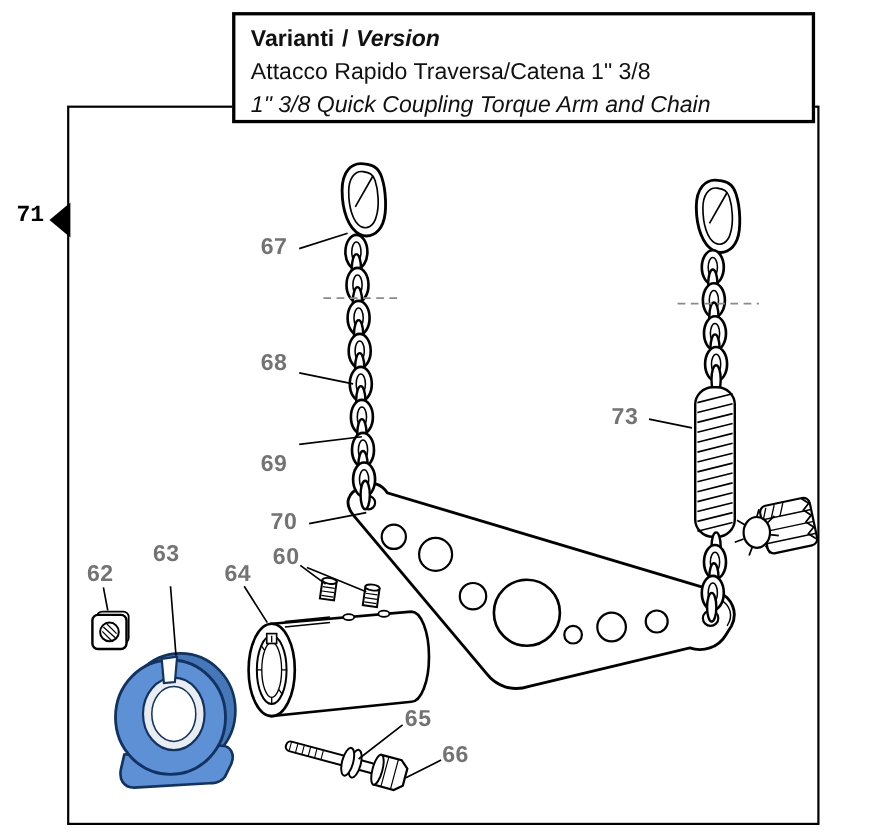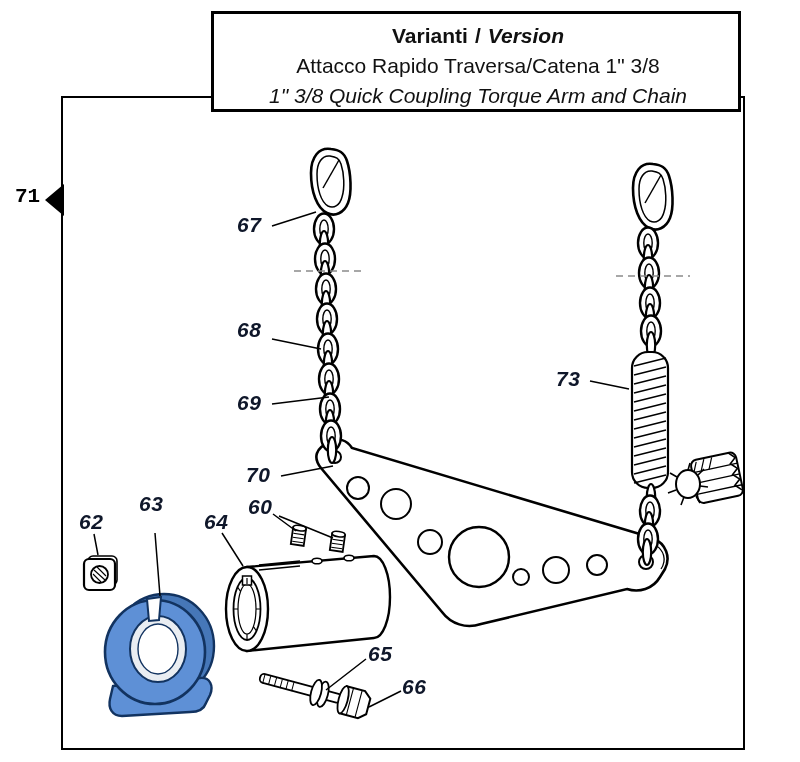--- a/index.html
+++ b/index.html
@@ -3,27 +3,27 @@
 <meta charset="utf-8">
 <style>
   * { margin:0; padding:0; box-sizing:border-box; }
   html,body { background:#fff; }
   body { width:800px; height:762px; font-family:"Liberation Sans", sans-serif; position:relative; }
   .page { position:relative; width:800px; height:762px; background:#fff; overflow:hidden; }
   .main-frame { position:absolute; left:61px; top:96px; width:684px; height:654px;
                 border:2.5px solid #000; background:#fff; }
   svg.drawing { position:absolute; left:0; top:0; z-index:2; }
   .title-box { position:absolute; left:211px; top:11px; width:530px; height:101px;
-               border:3px solid #000; background:#fff; padding:7px 10px 0 14px; z-index:5;text-align:center; }
+               border:3px solid #000; background:#fff; padding:7px 10px 0 14px; z-index:5; }
   .title-line { font-size:21px; line-height:30px; color:#111; white-space:nowrap; }
   .b { font-weight:bold; }
   .i { font-style:italic; }
   .sep { margin:0 7px; }
-  .callout { position:absolute; font-size:21px; font-weight:bold; color:#0f172a; z-index:4;
-             letter-spacing:0.5px;font-style:italic; }
+  .callout { position:absolute; font-size:21px; font-weight:bold; color:#737373; z-index:4;
+             letter-spacing:0.5px; }
   .fig-num { position:absolute; left:15px; top:185px; font-size:21px; font-weight:bold;
              color:#000; z-index:4;font-family:Liberation Mono, monospace; }
 </style>
 </head>
 <body>
 
 <div class="page">
 
   <div class="main-frame"></div>
 
@@ -180,21 +180,21 @@
       <ellipse cx="346" cy="678" rx="4.5" ry="14" fill="#fff" stroke="#000" stroke-width="1.8"></ellipse>
     </g>
 
     <path d="M272,226 L316,212 M272,339 L321,349 M272,404 L329,397 M590,381 L629,389
              M281,476 L333,466 M273,514 L296,531 M279,516 L333,538 M94,534 L98,555
              M155,533 L160,596 M222,533 L243,566 M366,659 L326,690 M401,691 L369,707" stroke="#000" stroke-width="1.5" fill="none"></path>
   </svg>
 
   <div class="callout" style="left:237px;top:213px">67</div>
   <div class="callout" style="left:237px;top:318px">68</div>
-  <div class="callout" style="left:237px;top:391px">69</div>
+  <div class="callout" style="left:237px;top:410px">69</div>
   <div class="callout" style="left:556px;top:367px">73</div>
   <div class="callout" style="left:246px;top:463px">70</div>
   <div class="callout" style="left:248px;top:495px">60</div>
   <div class="callout" style="left:79px;top:510px">62</div>
   <div class="callout" style="left:139px;top:492px">63</div>
   <div class="callout" style="left:204px;top:510px">64</div>
   <div class="callout" style="left:368px;top:642px">65</div>
   <div class="callout" style="left:402px;top:675px">66</div>
 
 </div>

